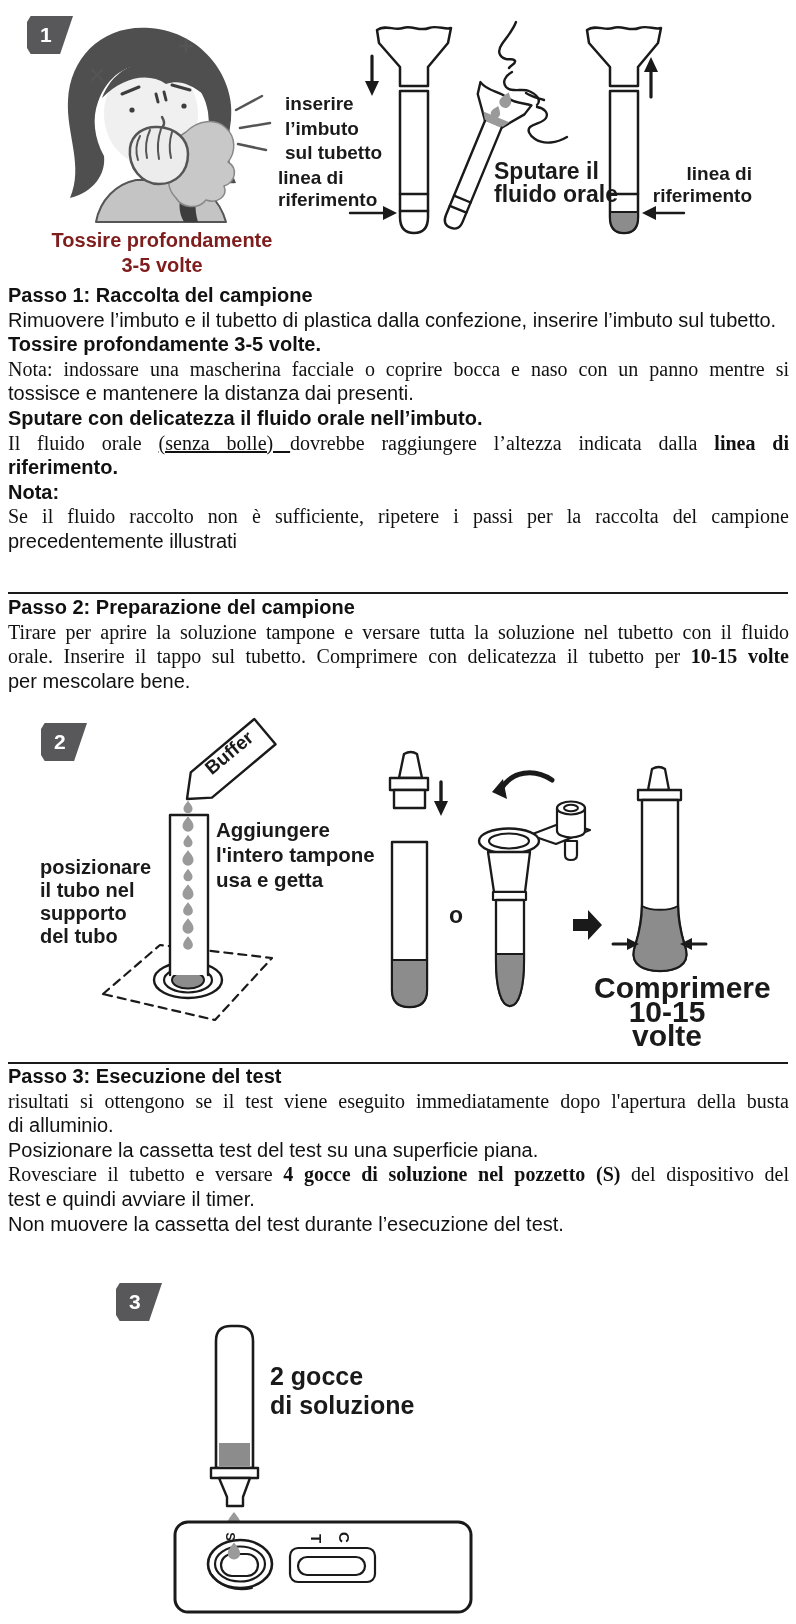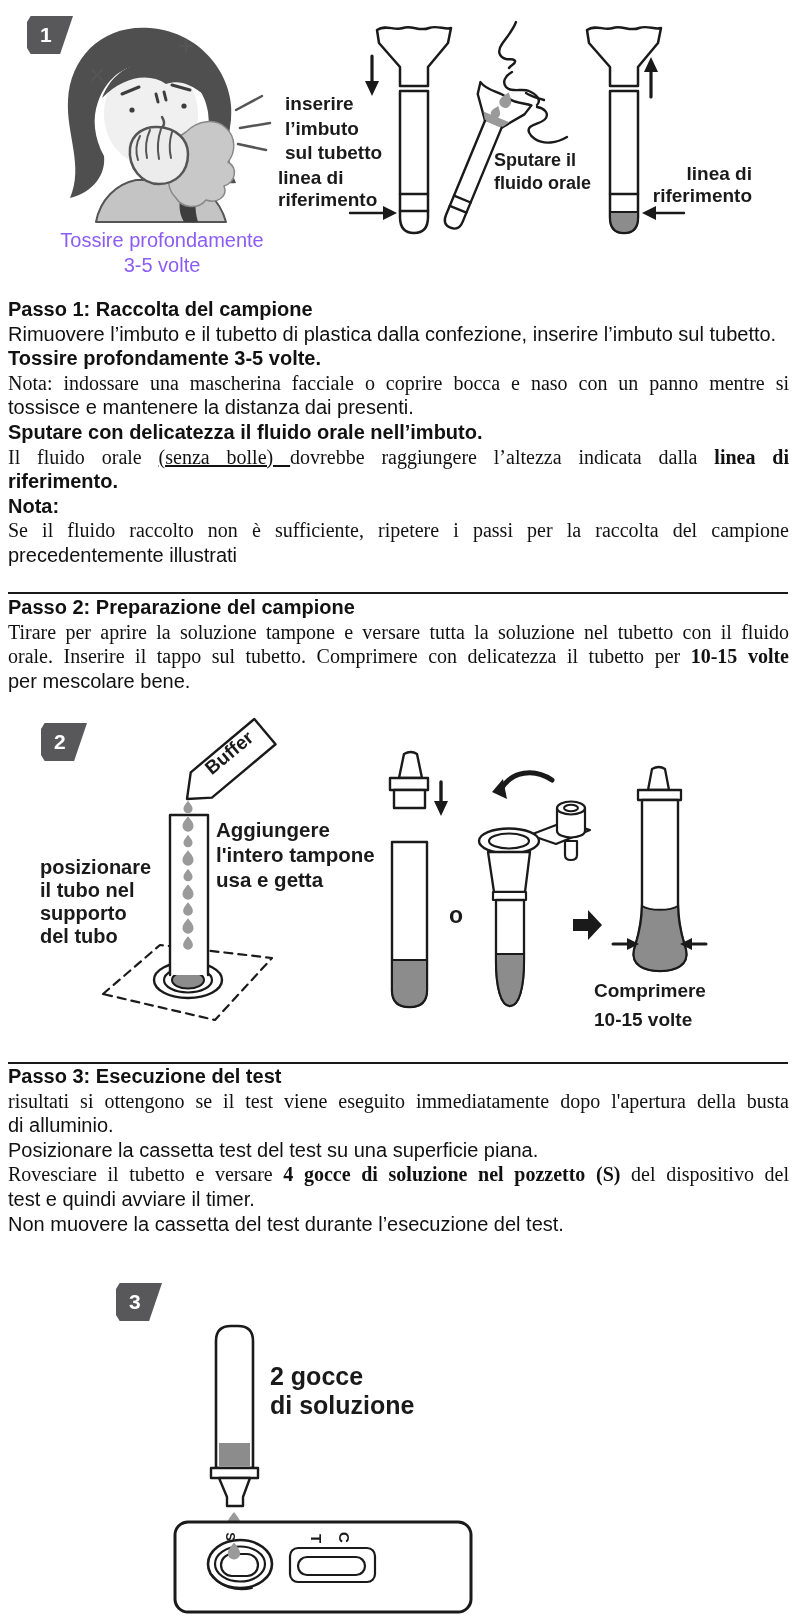--- a/index.html
+++ b/index.html
@@ -14,21 +14,21 @@
 
   .hr{position:absolute;left:8px;width:780px;height:2px;background:#1a1a1a;}
 
   
   .badge{position:absolute;width:46px;height:38px;background:#58585a;color:#fff;
          font-weight:bold;font-size:21px;line-height:37px;padding-left:13px;box-sizing:border-box;
          clip-path:polygon(16% 0,100% 0,72% 100%,8% 100%,0 84%,0 16%,8% 0);}
 
   
   .figlabel{position:absolute;font-weight:bold;white-space:pre-line;color:#1a1a1a;}
-  .caption{position:absolute;font-weight:normal;white-space:pre-line;color:#8b5cf6;text-align:center;}
+  .caption{position:absolute;font-weight:bold;white-space:pre-line;color:#7f1d1d;text-align:center;}
 
   svg{position:absolute;left:0;}
   .cassette-letter{position:absolute;font-weight:bold;color:#1a1a1a;transform:rotate(90deg);}
 </style>
 </head>
 <body>
 
 <div id="page">
 
   <svg style="top:0" width="796" height="272" viewBox="0 0 796 272">
@@ -115,28 +115,28 @@
       </g>
     </g>
   </svg>
 
   <div class="badge" style="left:27px;top:16px">1</div>
   <div class="figlabel" style="left:285px;top:92px;font-size:19px;line-height:24.5px">inserire
 l’imbuto
 sul tubetto</div>
   <div class="figlabel" style="left:278px;top:167px;font-size:19px;line-height:21.5px">linea di
 riferimento</div>
-  <div class="figlabel" style="left:494px;top:149px;font-size:18px;line-height:23px">Sputare il
+  <div class="figlabel" style="left:494px;top:160px;font-size:23px;line-height:23px">Sputare il
 fluido orale</div>
   <div class="figlabel" style="left:640px;top:163px;width:112px;text-align:right;font-size:19px;line-height:21.5px">linea di
 riferimento</div>
   <div class="caption" style="left:38px;top:228px;width:248px;font-size:20px;line-height:25px">Tossire profondamente
 3-5 volte</div>
 
-  <div class="txt" style="top:297px">
+  <div class="txt" style="top:283px">
     <div class="ln b">Passo 1: Raccolta del campione</div>
     <div class="ln">Rimuovere l’imbuto e il tubetto di plastica dalla confezione, inserire l’imbuto sul tubetto.</div>
     <div class="ln b">Tossire profondamente 3-5 volte.</div>
     <div class="ln j"><span>Nota: indossare una mascherina facciale o coprire bocca e naso con un panno mentre si</span></div>
     <div class="ln">tossisce e mantenere la distanza dai presenti.</div>
     <div class="ln b">Sputare con delicatezza il fluido orale nell’imbuto.</div>
     <div class="ln j"><span>Il fluido orale </span><u>(senza bolle) </u><span>dovrebbe raggiungere l’altezza indicata dalla </span><b>linea di</b></div>
     <div class="ln b">riferimento.</div>
     <div class="ln b">Nota:</div>
     <div class="ln j"><span>Se il fluido raccolto non è sufficiente, ripetere i passi per la raccolta del campione</span></div>
@@ -232,21 +232,21 @@
   <div class="badge" style="left:41px;top:723px">2</div>
   <div class="figlabel" style="left:40px;top:856px;font-size:20px;line-height:23px">posizionare
 il tubo nel
 supporto
 del tubo</div>
   <div class="figlabel" style="left:216px;top:817px;font-size:20.5px;line-height:25px">Aggiungere
 l'intero tampone
 usa e getta</div>
   <div class="figlabel" style="left:208px;top:760px;font-size:19px;transform:rotate(-40deg);transform-origin:0 50%">Buffer</div>
   <div class="figlabel" style="left:449px;top:902px;font-size:23px">o</div>
-  <div class="figlabel" style="left:594px;top:976px;width:146px;text-align:left;font-size:19px;line-height:29px">Comprimere
+  <div class="figlabel" style="left:594px;top:976px;width:146px;text-align:center;font-size:30px;line-height:24px">Comprimere
 10-15 volte</div>
 
   <div class="hr" style="top:1062px"></div>
 
   <div class="txt" style="top:1064px">
     <div class="ln b">Passo 3: Esecuzione del test</div>
     <div class="ln j"><span>risultati si ottengono se il test viene eseguito immediatamente dopo l'apertura della busta</span></div>
     <div class="ln">di alluminio.</div>
     <div class="ln">Posizionare la cassetta test del test su una superficie piana.</div>
     <div class="ln j"><span>Rovesciare il tubetto e versare </span><b>4 gocce di soluzione nel pozzetto (S)</b><span> del dispositivo del</span></div>

